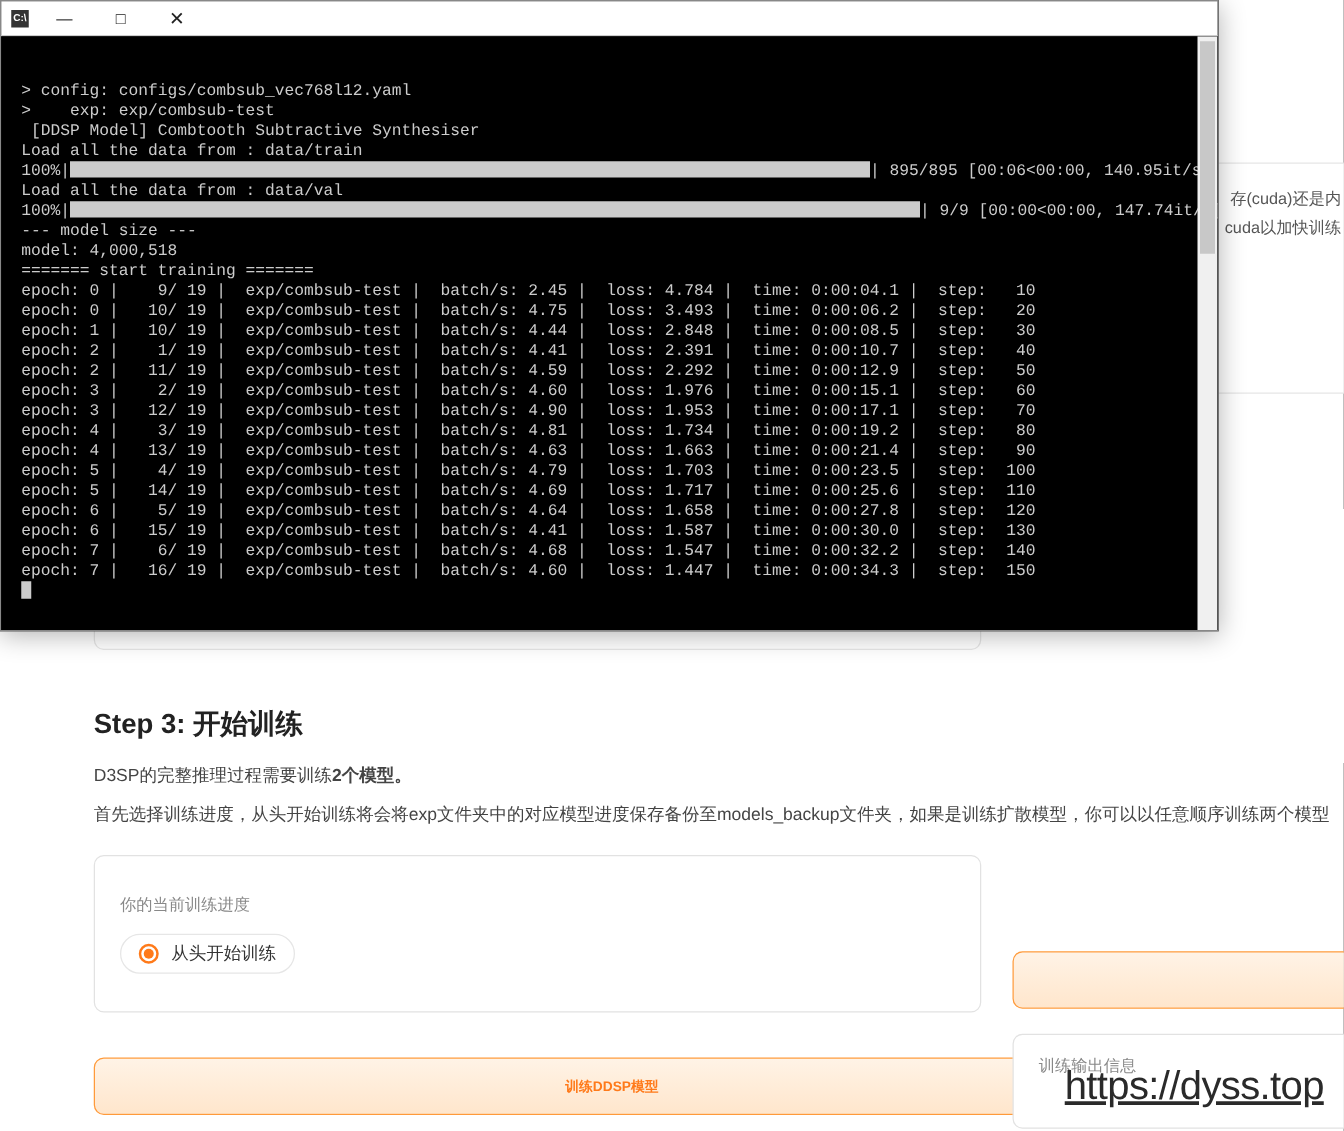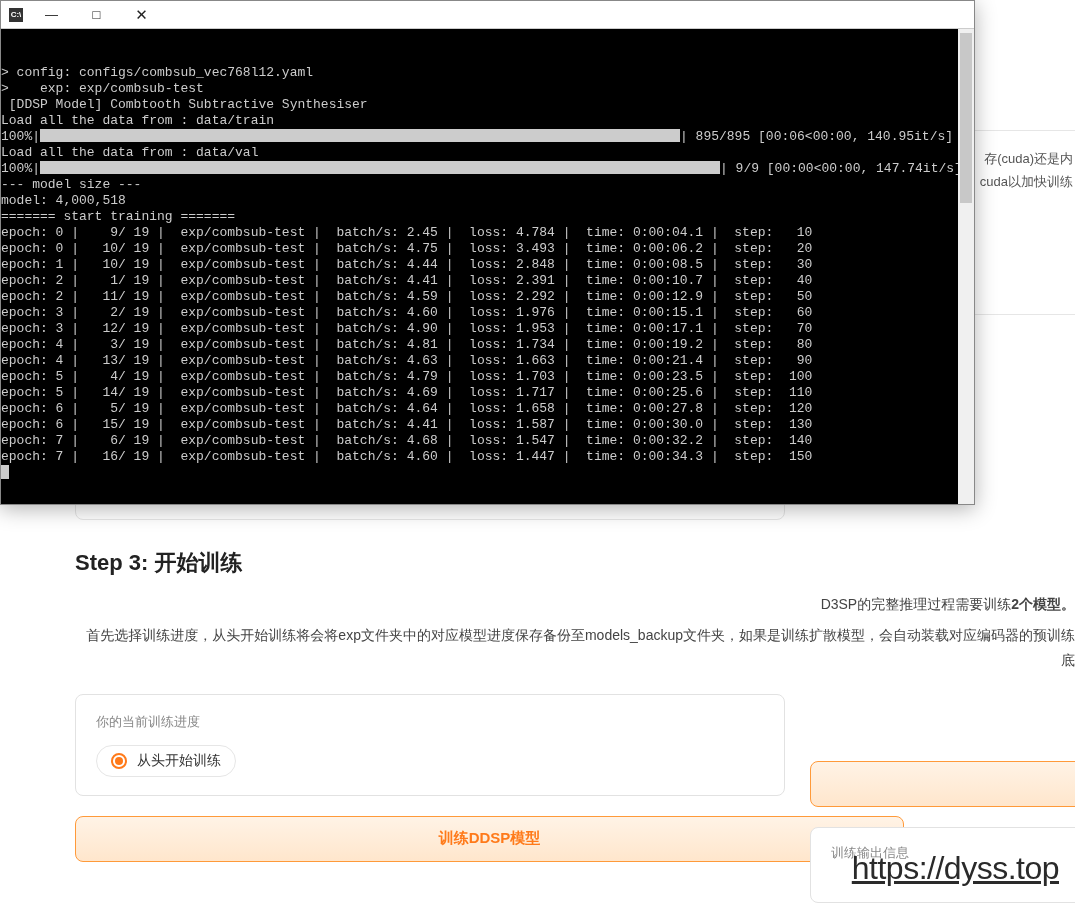--- a/index.html
+++ b/index.html
@@ -49,38 +49,37 @@
   font-size: 13px;
   color: #555;
 }
 
 .step-section {
   width: 1000px;
 }
 .step-title {
   font-size: 22px;
   font-weight: 700;
-  margin: 28px 0 14px 0;
+  margin: 44px 0 14px 0;
   color: #222;
 }
 .step-desc {
   font-size: 14px;
   line-height: 1.8;
   color: #444;
   margin-bottom: 6px;
-  text-align: right;
 }
 .step-desc b { font-weight: 700; }
 
 .panel {
   border: 1px solid #e2e2e2;
   border-radius: 8px;
   background: #fff;
   margin-top: 20px;
-  padding: 18px 20px;
+  padding: 30px 20px;
   width: 710px;
   position: relative;
   font-family: Liberation Mono, monospace;
 }
 .panel-label {
   font-size: 13px;
   color: #888;
   margin-bottom: 14px;
 }
 .radio-row {
@@ -113,26 +112,26 @@
 }
 .radio-item.sel .radio-circle::after {
   content: "";
   width: 8px; height: 8px;
   background: #ff7a1a; border-radius: 50%;
 }
 
 .big-btn {
   width: 829px;
   height: 46px;
-  margin-top: 20px;
+  margin-top: 36px;
   border: 1.5px solid #ff9a3a;
   background: linear-gradient(#fff3e6, #ffe6cc);
   border-radius: 8px;
   color: #ff7a1a;
-  font-size: 15px;
+  font-size: 11px;
   font-weight: 600;
   display: flex;
   align-items: center;
   justify-content: center;
   cursor: pointer;
 }
 .big-btn-right {
   position: absolute;
   left: 810px;
   width: 280px;
@@ -207,21 +206,21 @@
 }
 .term-ctrl.close { font-size: 15px; }
 
 .term-body {
   flex: 1;
   background: #000;
   color: #ccc;
   font-family: Consolas, "Courier New", monospace;
   font-size: 13px;
   line-height: 16px;
-  padding: 4px 0;
+  padding: 4px 16px;
   overflow: hidden;
   position: relative;
   white-space: pre;
 }
 .term-body .bar {
   display: inline-block;
   height: 13px;
   background: #ccc;
   vertical-align: -2px;
 }
@@ -254,21 +253,21 @@
     <div style="text-align:right;">存(cuda)还是内</div>
     <div style="text-align:right;">cuda以加快训练</div>
   </div>
   <div class="card-fragment-right2" style="top:290px;">次评估日志</div>
 
   <div class="step-section">
     <h2 class="step-title">Step 3: 开始训练</h2>
     <p class="step-desc">
       <span>D3SP的完整推理过程需要训练</span><b>2个模型。</b>
     </p>
-    <p class="step-desc">首先选择训练进度，从头开始训练将会将exp文件夹中的对应模型进度保存备份至models_backup文件夹，如果是训练扩散模型，会自动装载对应编码器的预训练底</p>
+    <p class="step-desc">首先选择训练进度，从头开始训练将会将exp文件夹中的对应模型进度保存备份至models_backup文件夹，如果是训练扩散模型，你可以以任意顺序训练两个模型</p>
 
     <div class="panel">
       <div class="panel-label">你的当前训练进度</div>
       <div class="radio-row">
         <label class="radio-item sel">
           <span class="radio-circle"></span>
           <span>从头开始训练</span>
         </label>
       </div>
     </div>

